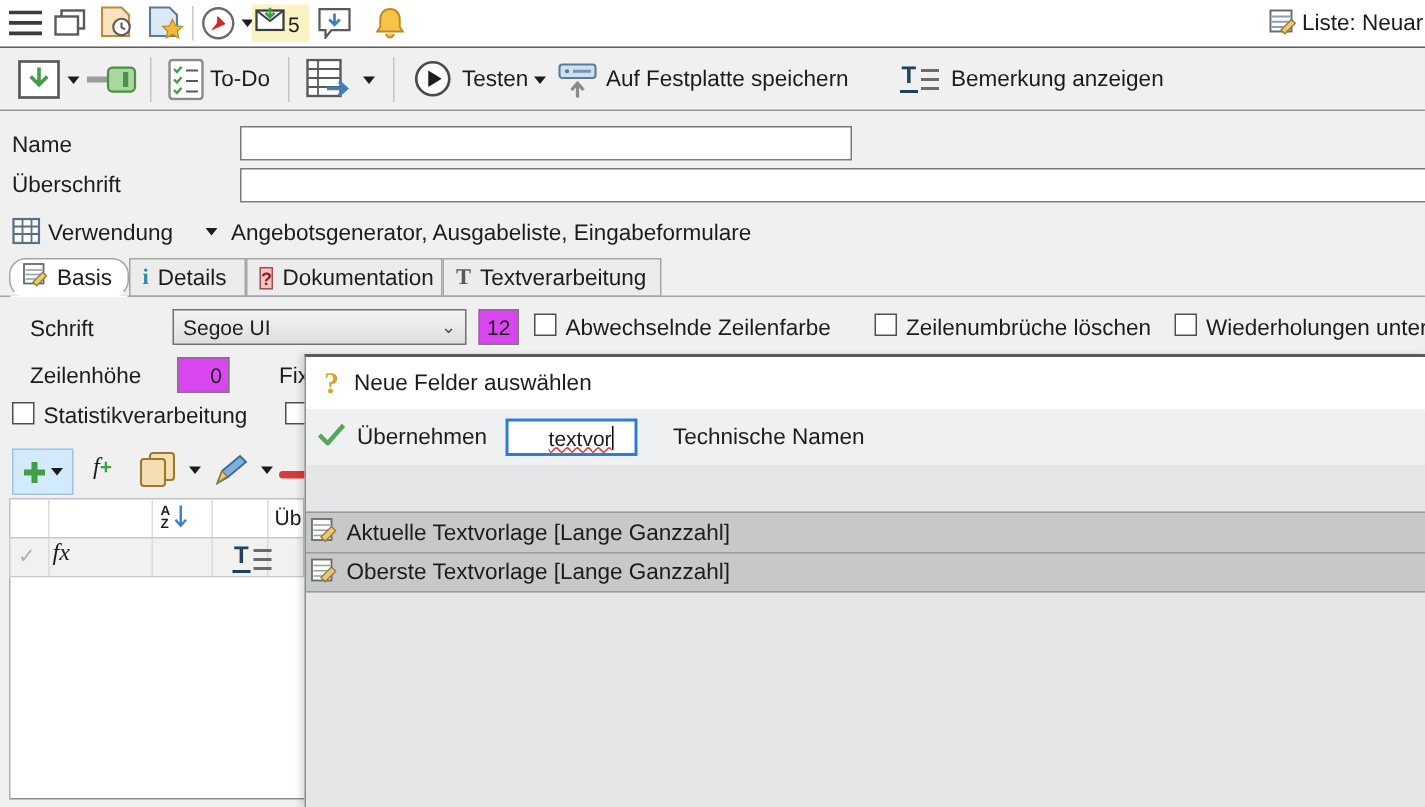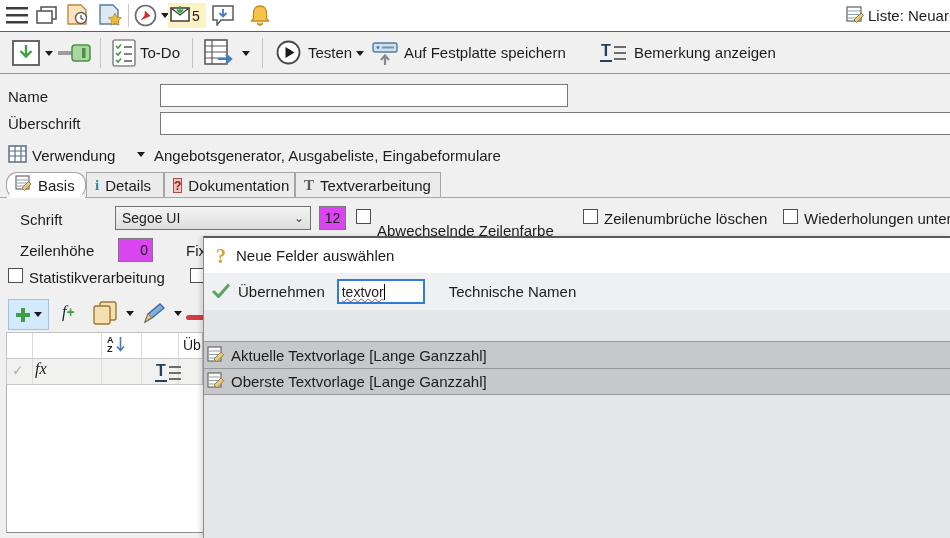--- a/index.html
+++ b/index.html
@@ -54,21 +54,21 @@
   
   .popup{position:absolute;left:203px;top:236px;width:747px;height:302px;background:#e4e6e8;
          border-top:2px solid #5a5a5a;border-left:1px solid #8e8e8e;box-shadow:-3px 0 4px rgba(0,0,0,0.12);}
   .prow{position:absolute;left:0;width:100%;display:flex;align-items:center;font-size:15px;}
   .prow-title{top:0;height:35px;background:#ffffff;padding-left:12px;gap:10px;}
   .prow-apply{top:35px;height:37px;background:#eff0f1;padding-left:8px;gap:8px;}
   .pitem{position:absolute;left:0;width:100%;height:27px;background:#c6c8ca;border-top:1px solid #9a9a9a;
          display:flex;align-items:center;gap:6px;padding-left:3px;font-size:15px;}
   .qmark{font-family:"Liberation Serif",serif;font-weight:bold;font-size:20px;color:#d9a42a;line-height:1;}
   .applyinput{width:88px;height:25px;border:2px solid #2f7cd6;background:#fff;display:flex;align-items:center;padding:0 3px;font-size:14px;}
-  .spell{text-decoration:underline;text-decoration-style:wavy;text-decoration-color:#e03c3c;text-decoration-thickness:1px;}
+  .spell{text-decoration:underline;text-decoration-style:wavy;text-decoration-color:#e03c3c;text-decoration-thickness:1px;margin-left:24px;}
   .cursorbar{width:1px;height:16px;background:#000;}
 
   .remark-ico{position:relative;width:26px;height:18px;}
   .remark-ico .tt{position:absolute;left:0;top:-3px;font-size:16px;font-weight:bold;color:#20415f;border-bottom:2px solid #20415f;line-height:1.1;padding:0 1px;}
   .remark-ico .lines{position:absolute;left:14px;top:1px;width:12px;height:14px;
      background:repeating-linear-gradient(#6b6b6b 0 2px, transparent 2px 6px);}
 </style>
 </head>
 <body>
 
@@ -240,21 +240,21 @@
   <div class="abs" style="left:0;top:197px;width:950px;height:1px;background:#a5a5a5;"></div>
   <div class="abs" style="left:7px;top:197px;width:78px;height:1px;background:#ffffff;"></div>
 
   <span class="abs lbl" style="left:20px;top:211px;">Schrift</span>
   <div class="combo" style="left:115px;top:206px;width:196px;text-align:right;">
     <span>Segoe UI</span>
     <span class="chev">⌄</span>
   </div>
   <div class="numbox" style="left:319px;top:206px;width:27px;">12</div>
   <div class="cbox" style="left:356px;top:209px;"></div>
-  <span class="cblabel" style="left:377px;top:222px;">Abwechselnde Zeilenfarbe</span>
+  <span class="cblabel" style="left:377px;top:210px;">Abwechselnde Zeilenfarbe</span>
   <div class="cbox" style="left:583px;top:209px;"></div>
   <span class="cblabel" style="left:604px;top:210px;">Zeilenumbrüche löschen</span>
   <div class="cbox" style="left:783px;top:209px;"></div>
   <span class="cblabel" style="left:804px;top:210px;">Wiederholungen unterdrü</span>
 
   <span class="abs lbl" style="left:20px;top:242px;">Zeilenhöhe</span>
   <div class="numbox" style="left:118px;top:238px;width:35px;text-align:right;padding-right:4px;">0</div>
   <span class="abs lbl" style="left:186px;top:242px;">Fix</span>
 
   <div class="cbox" style="left:8px;top:268px;"></div>

